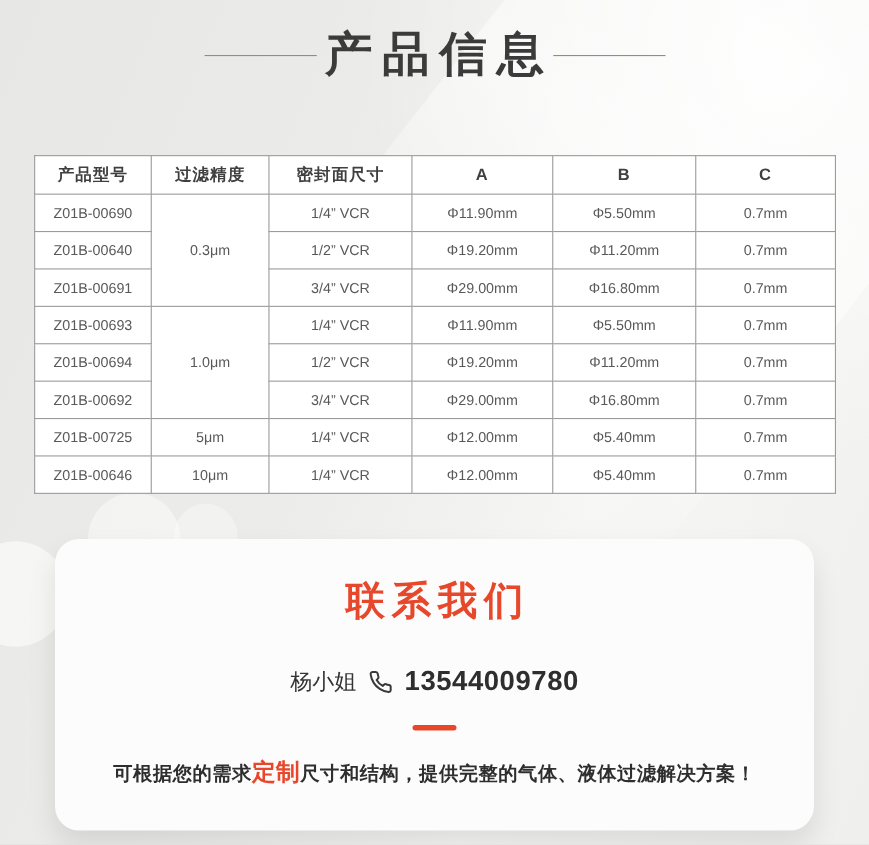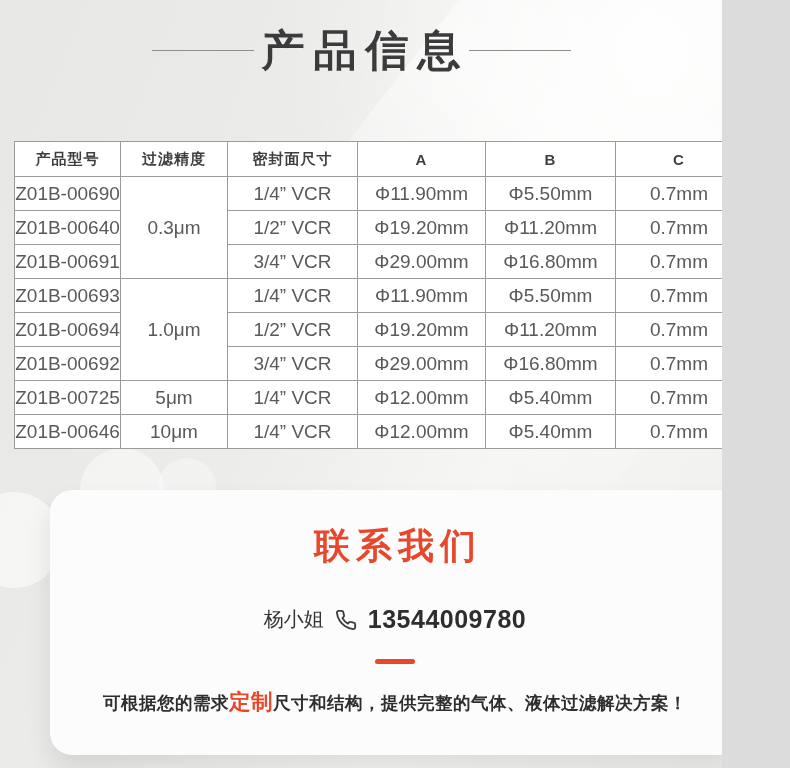--- a/index.html
+++ b/index.html
@@ -1,17 +1,17 @@
 <!DOCTYPE html>
 <html><head>
 <meta charset="utf-8">
 <style>
   html,body { margin:0; padding:0; background:#dcdcdc; }
   .page {
-    position:relative; width:722px; height:768px; overflow:hidden;
+    position:relative; width:790px; height:768px; overflow:hidden;
     font-family:"Liberation Sans","DejaVu Sans",sans-serif;
     background:
       radial-gradient(circle at 90% 6%, rgba(255,255,255,0.85), rgba(255,255,255,0) 38%),
       linear-gradient(112deg, #e7e7e5 0%, #ececea 40%, #f6f6f4 66%, #efefed 100%);
   }
   
   .bg-streak {
     position:absolute; left:390px; top:-160px; width:420px; height:640px;
     background:linear-gradient(rgba(255,255,255,0), rgba(255,255,255,0.55), rgba(255,255,255,0));
     transform:rotate(38deg); pointer-events:none;
@@ -29,28 +29,28 @@
     margin:0; font-size:43px; font-weight:bold; color:#3b3b3b;
     letter-spacing:9px; margin-right:-9px; line-height:1.1;
   }
   .page-subtitle {
     margin-top:2px; font-family:"Liberation Serif","DejaVu Serif",serif; font-style:italic;
     font-size:24px; color:#8f8f8f; letter-spacing:3px; word-spacing:5px;
   }
 
   
   .product-table {
-    position:absolute; left:14px; top:141px; width:728px;
+    position:absolute; left:31px; top:141px; width:728px;
     border-collapse:collapse; table-layout:fixed; background:#ffffff;
   }
   .product-table th, .product-table td {
     border:1px solid #9b9b9b; text-align:center; vertical-align:middle; padding:0;
   }
   .product-table th { height:34px; font-size:15px; font-weight:bold; color:#3f3f3f; letter-spacing:1px; }
-  .product-table td { height:33px; font-size:19px; color:#595959; }
+  .product-table td { height:33px; font-size:13px; color:#595959; }
 
   
   .contact-card {
     position:absolute; left:50px; top:490px; width:690px; height:265px;
     background:#fcfcfc; border-radius:22px; box-shadow:0 14px 26px rgba(0,0,0,0.10);
     text-align:center;
   }
   .contact-title {
     margin:32px 0 0; font-size:36px; font-weight:bold; color:#e7472a;
     letter-spacing:6px; margin-right:-6px;

